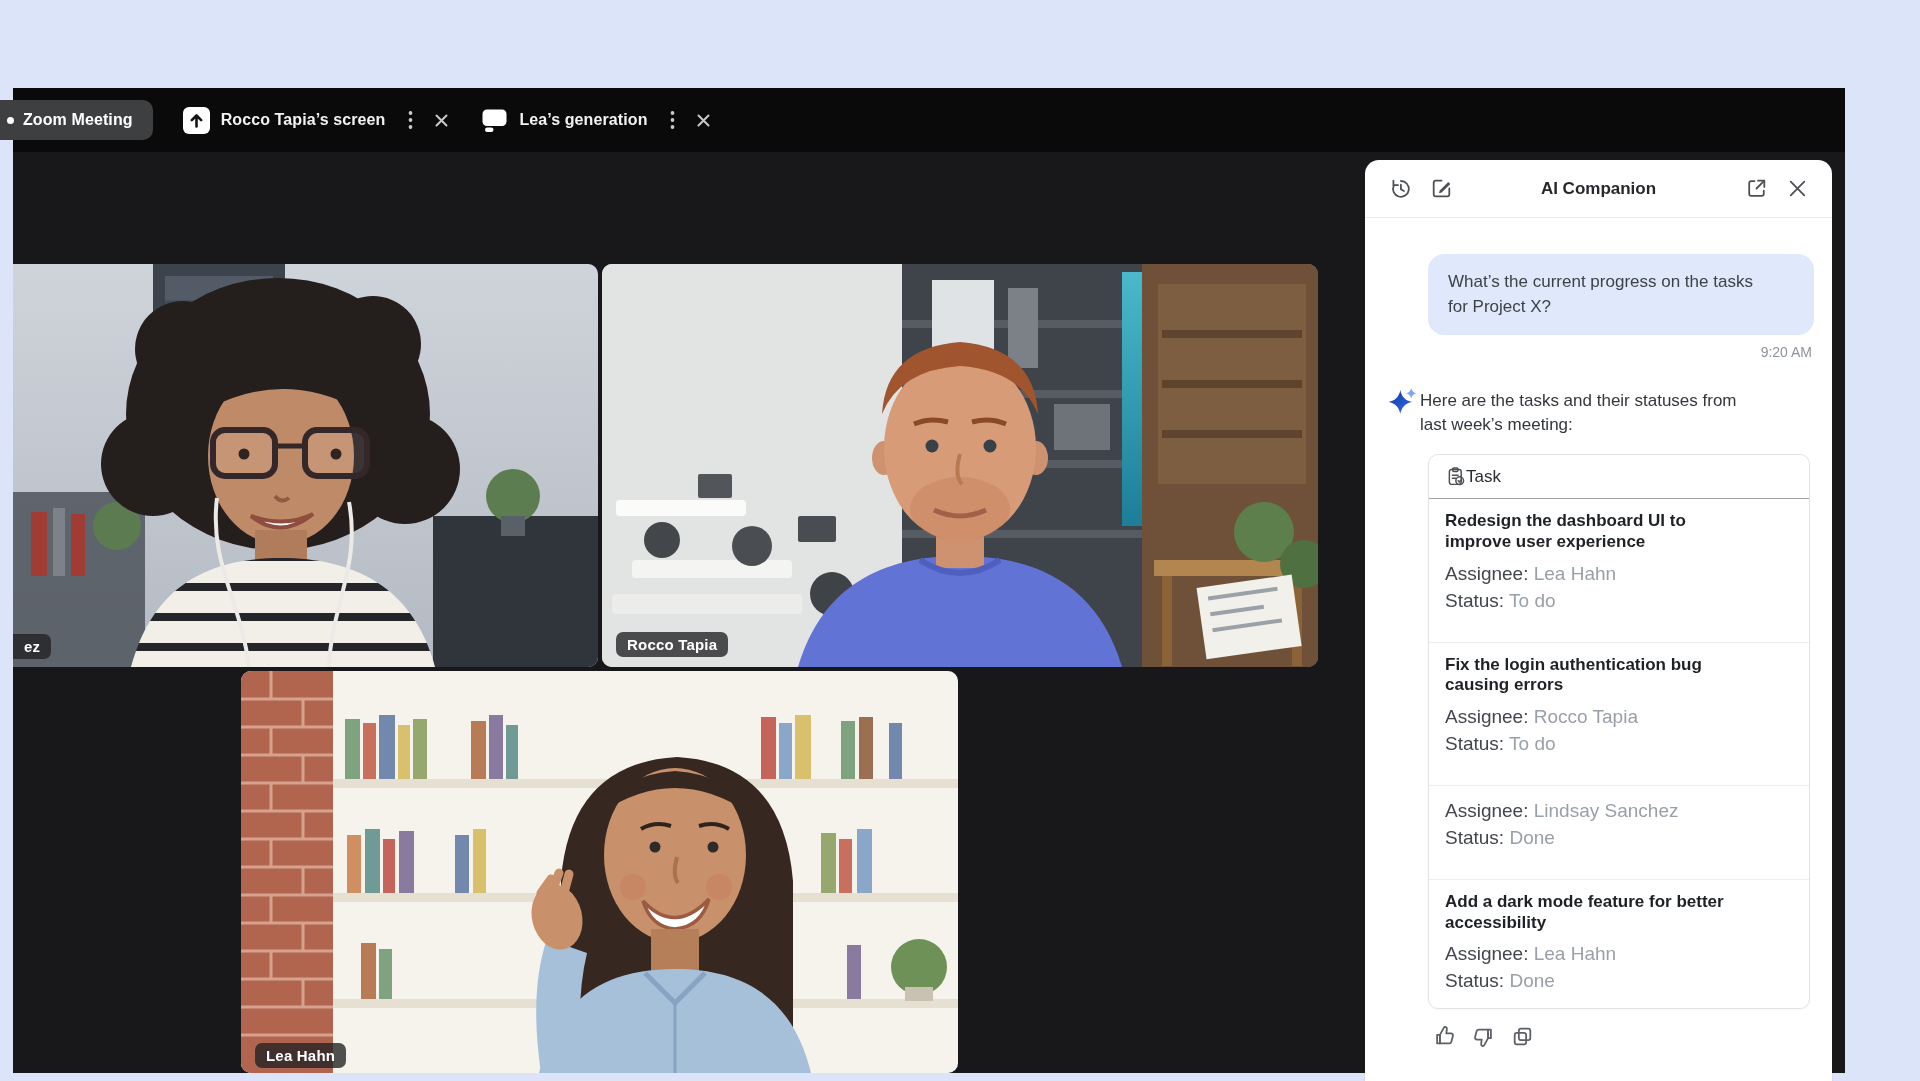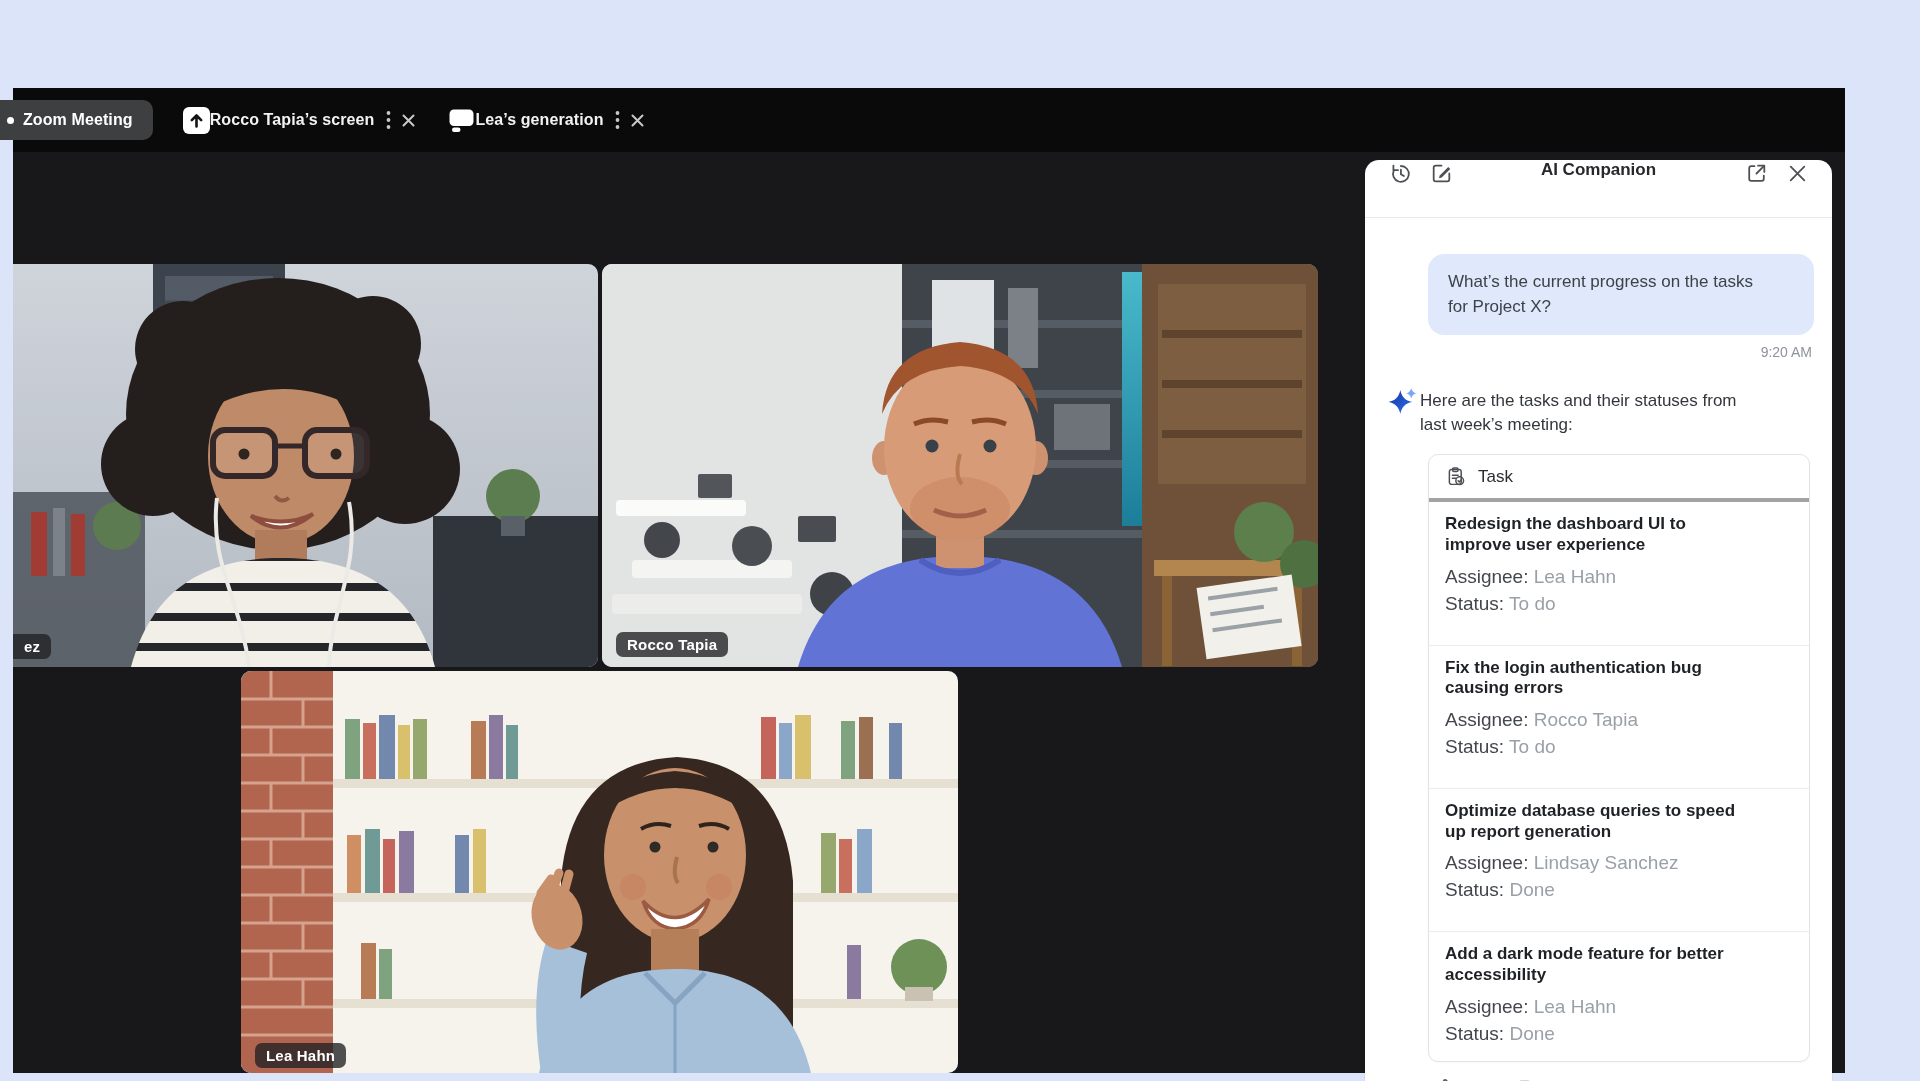--- a/index.html
+++ b/index.html
@@ -9,21 +9,21 @@
   
   .stage { position:absolute; left:0; top:88px; width:1832px; height:985px; background:#18181a;margin-left:13px; }
 
   
   .tabbar { position:absolute; left:0; top:0; width:100%; height:64px; background:#0a0a0b;
             display:flex; align-items:center; }
   .tab-pill { margin-left:-58px; height:40px; background:#3e3f41; border-radius:10px;
               display:flex; align-items:center; gap:9px; padding:0 20px 0 52px; }
   .cam-dot { width:7px; height:7px; border-radius:50%; background:#fff; }
   .tab-pill .tab-label { color:#fff; font-size:16px; font-weight:700; letter-spacing:.1px; }
-  .tab { display:flex; align-items:center; margin-left:30px; }
+  .tab { display:flex; align-items:center; gap:11px; margin-left:30px; }
   .tab .tab-label { color:#f2f2f2; font-size:16px; font-weight:700; letter-spacing:.1px; }
   .tab-icon-box { width:27px; height:27px; background:#fff; border-radius:6px;
                   display:flex; align-items:center; justify-content:center; }
   .dots-btn, .tab-close-btn { display:flex; align-items:center; justify-content:center;
                   width:20px; height:26px; cursor:pointer; }
   .dots-btn { margin-left:4px; }
 
   
   .tile { position:absolute; border-radius:10px; overflow:hidden; background:#0369a1; }
   #tile-lindsay { left:0; top:176px; width:585px; height:403px; border-top-left-radius:0; border-bottom-left-radius:0; }
@@ -33,42 +33,42 @@
   .name-tag { position:absolute; background:rgba(32,32,34,.78); color:#fff; font-size:15px;
               font-weight:700; padding:4px 11px; border-radius:7px; letter-spacing:.2px; }
   #tile-lindsay .name-tag { left:0; bottom:8px; border-radius:0 7px 7px 0; }
   #tile-rocco .name-tag { left:14px; bottom:10px; }
   #tile-lea .name-tag { left:14px; bottom:5px; }
 
   
   .ai-panel { position:absolute; left:1365px; top:160px; width:467px; height:921px;
               background:#fff; border-radius:14px 14px 0 0; z-index:5;
               box-shadow:0 0 0 1px rgba(0,0,0,.04); }
-  .panel-header { height:58px; display:flex; padding:0 22px;
+  .panel-header { height:58px; display:flex; align-items:center; padding:0 22px;
                   border-bottom:1px solid #e9e9ec; position:relative; }
   .panel-title { position:absolute; left:0; right:0; text-align:center; font-size:17px;
                  font-weight:700; color:#26282c; pointer-events:none; }
   .hdr-icon { width:26px; height:26px; display:flex; align-items:center; justify-content:center;
               cursor:pointer; z-index:2; }
   .hdr-left { display:flex; gap:15px; }
   .hdr-right { display:flex; gap:15px; margin-left:auto; }
 
   .chat { padding:36px 18px 0 20px; }
   .user-bubble { margin-left:auto; max-width:386px; background:#dfe9fb; border-radius:16px;
                  padding:16px 20px; font-size:17px; line-height:1.45; color:#3d4248;
                  white-space:pre-line; }
   .msg-time { text-align:right; font-size:14px; color:#8d939b; margin:9px 2px 0 0; }
   .ai-row { display:flex; margin-top:27px; }
   .ai-spark { flex:0 0 35px; width:35px; height:35px; margin-top:-2px; }
   .ai-text { font-size:17px; line-height:1.38; color:#33373d; max-width:352px; white-space:pre-line; padding-top:2px; }
 
   .task-card { margin:18px 0 0 43px; width:382px; border:1px solid #e3e3e6; border-radius:10px;
                background:#fff; box-shadow:0 1px 2px rgba(0,0,0,.03); }
-  .card-header { display:flex; align-items:center; gap:12px; padding:11px 16px;
-                 border-bottom:4px solid #a3a3a3; }
+  .card-header { display:flex; align-items:center; gap:0; padding:11px 16px;
+                 border-bottom:1px solid #a3a3a3; }
   .card-header-label { font-size:17px; color:#2a2d31; }
   .task-item { padding:12px 16px 13px; }
   .task-item + .task-item { border-top:1px solid #ececef;margin-top:14px; }
   .task-title { font-size:17px; font-weight:700; color:#1e2125; line-height:1.22;
                 max-width:336px; margin-bottom:8px; white-space:pre-line; }
   .task-row { font-size:19px; color:#43474d; line-height:1.42; }
   .task-row .val { color:#9aa0a8; }
   .feedback-row { display:flex; gap:14px; margin:15px 0 0 47px; }
   .fb-icon { width:25px; height:25px; cursor:pointer; }
 
@@ -379,22 +379,20 @@
         </div>
 
         <div class="task-item">
           <div class="task-title">Fix the login authentication bug
 causing errors</div>
           <div class="task-row"><span>Assignee:</span> <span class="val">Rocco Tapia</span></div>
           <div class="task-row"><span>Status:</span> <span class="val">To do</span></div>
         </div>
 
         <div class="task-item">
-          <div class="task-title">Optimize database queries to speed
-up report generation</div>
           <div class="task-row"><span>Assignee:</span> <span class="val">Lindsay Sanchez</span></div>
           <div class="task-row"><span>Status:</span> <span class="val">Done</span></div>
         </div>
 
         <div class="task-item">
           <div class="task-title">Add a dark mode feature for better
 accessibility</div>
           <div class="task-row"><span>Assignee:</span> <span class="val">Lea Hahn</span></div>
           <div class="task-row"><span>Status:</span> <span class="val">Done</span></div>
         </div>

